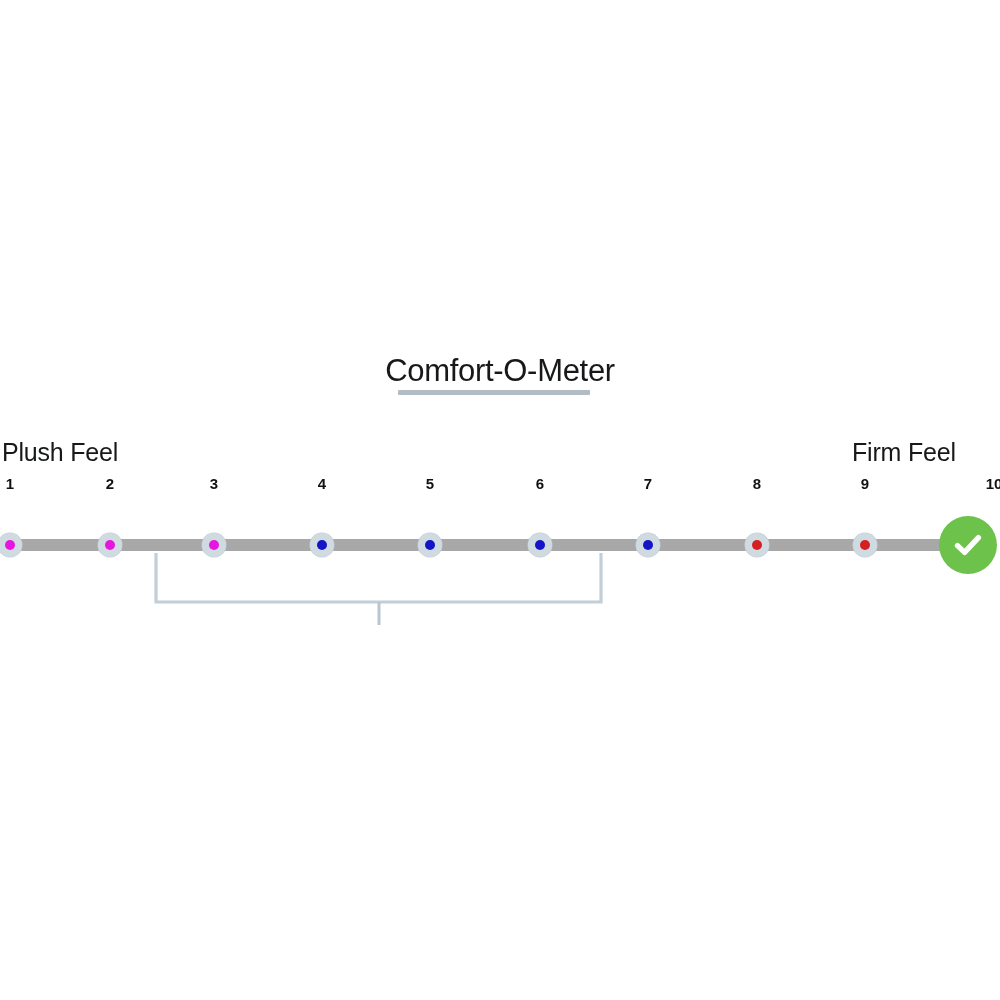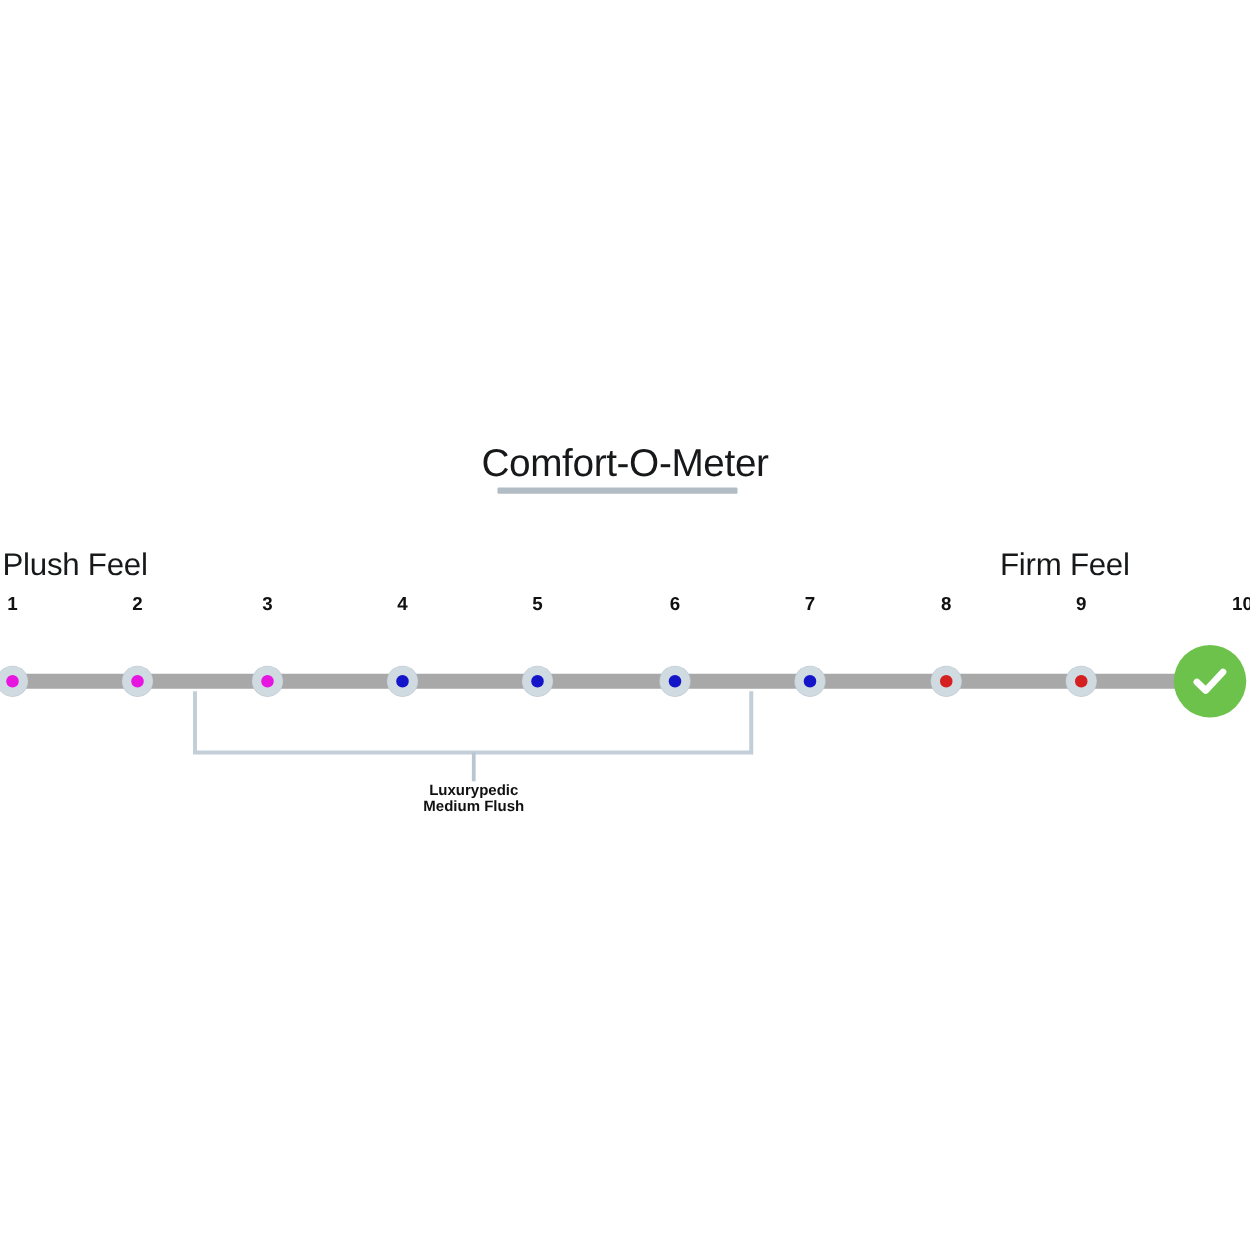--- a/index.html
+++ b/index.html
@@ -55,21 +55,21 @@
     top: 434px;
     font-size: 25px;
     font-weight: 400;
     letter-spacing: -0.2px;
     color: #17181a;
     line-height: 36px;
     white-space: nowrap;
   }
   .zone-plush  { left: 2px; }
   .zone-medium { left: 390px; }
-  .zone-firm   { left: 800px; }
+  .zone-firm   { left: 852px; }
 
   
   .tick-number {
     position: absolute;
     top: 474px;
     width: 40px;
     margin-left: -20px;
     text-align: center;
     font-size: 15px;
     font-weight: 700;
@@ -209,18 +209,14 @@
     <svg width="36" height="36" viewBox="0 0 36 36">
       <path d="M7.5 18.6 L14.6 25.4 L28.4 10.6" fill="none" stroke="#ffffff" stroke-width="5.4" stroke-linecap="round" stroke-linejoin="round"></path>
     </svg>
   </div>
 
   <svg class="bracket" viewBox="0 0 1000 1000">
     <path d="M156,553 L156,602 L601,602 L601,553" fill="none" stroke="#c2ced8" stroke-width="3.2" stroke-linejoin="miter"></path>
     <path d="M379,602 L379,625" fill="none" stroke="#b9c6d0" stroke-width="3"></path>
   </svg>
 
-  <div class="annotation">
-    <div>Luxurypedic</div>
-    <div>Medium Flush</div>
-  </div>
 
 </div>
 
 </body></html>

